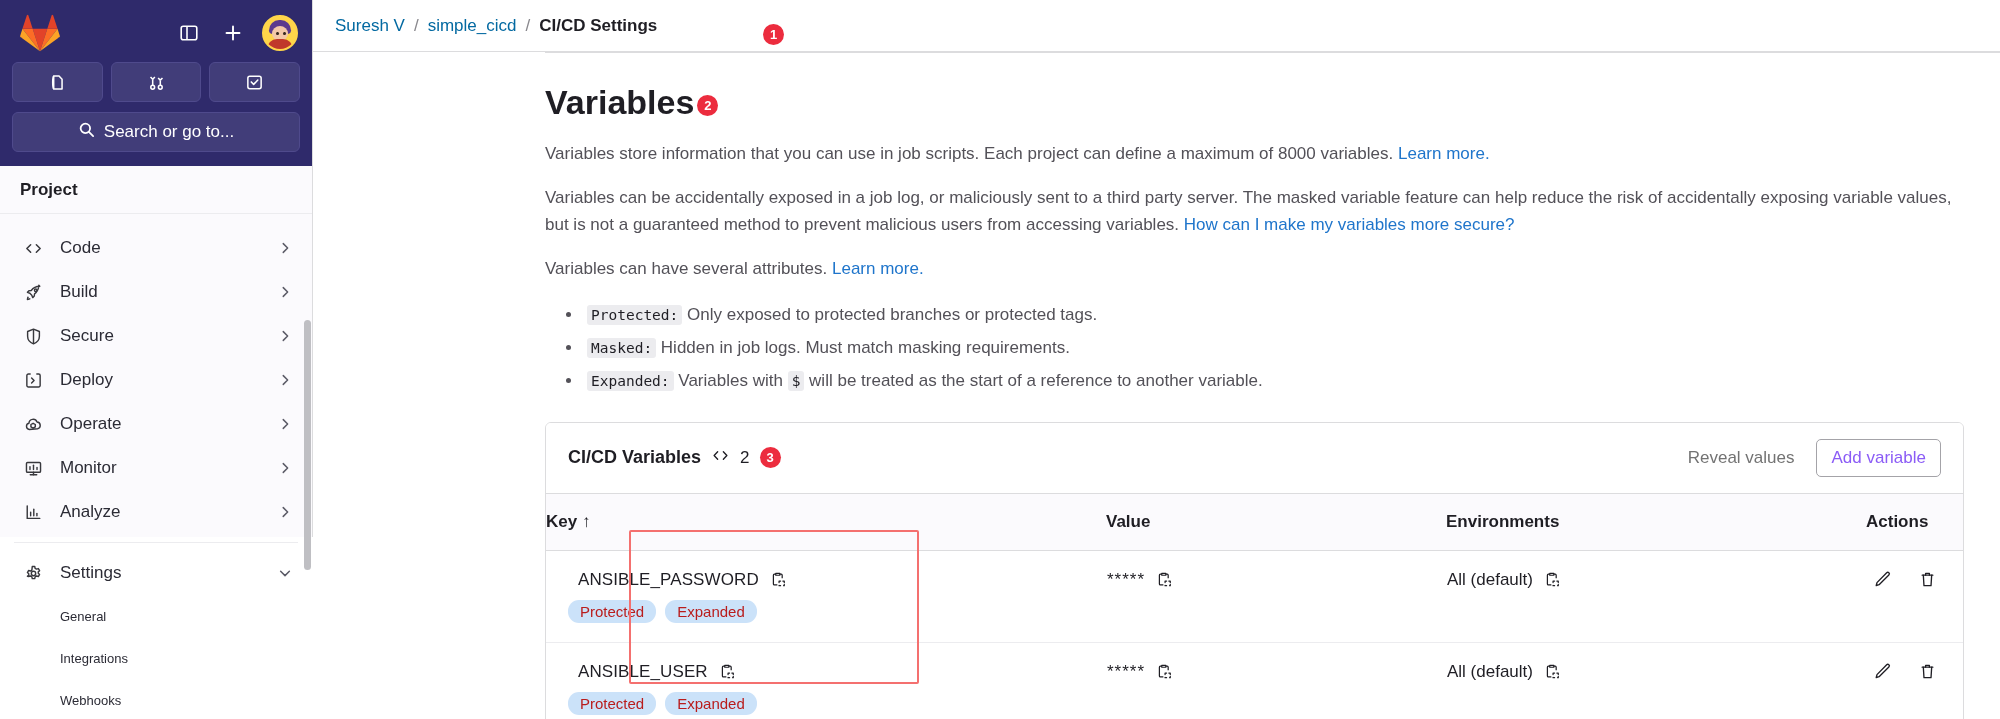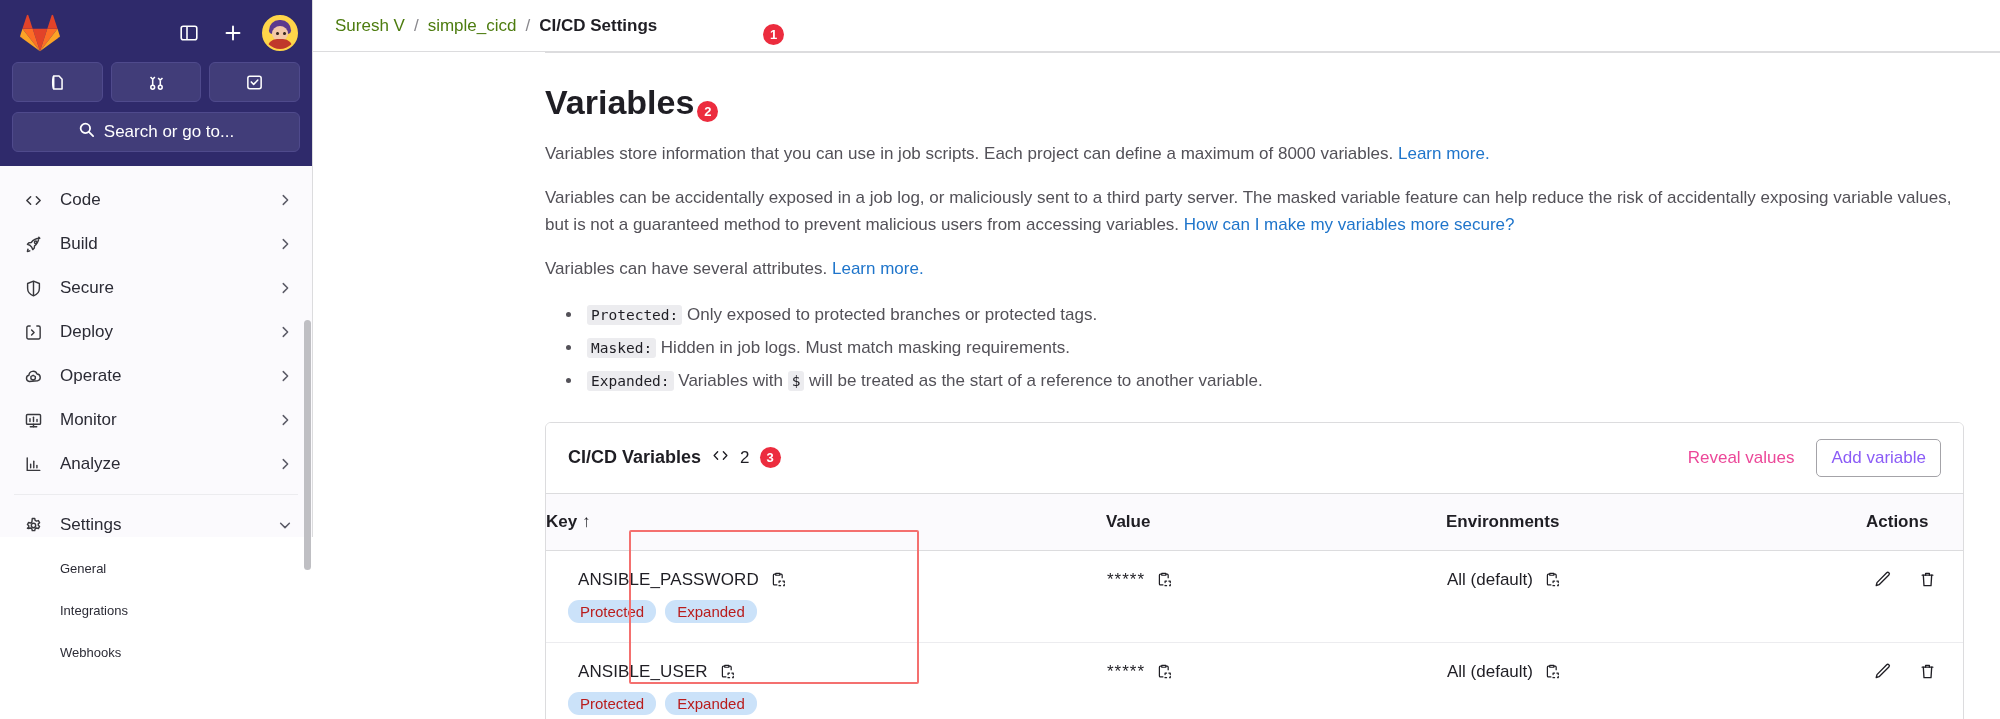--- a/index.html
+++ b/index.html
@@ -142,21 +142,21 @@
     background: #fff;
   }
   .breadcrumb-bar {
     height: 52px;
     display: flex; align-items: center;
     padding: 0 22px;
     font-size: 17px;
     border-bottom: 1px solid #dcdcde;
     position: relative;
   }
-  .bc-link { color: #4d7c0f; cursor: pointer; }
+  .bc-link { color: #0369a1; cursor: pointer; }
   .bc-sep { color: #89888d; margin: 0 9px; }
   .bc-current { color: #1f1e24; font-weight: 700; cursor: pointer; }
 
   .badge-num {
     display: inline-flex; align-items: center; justify-content: center;
     background: #ec2c3e;
     color: #fff;
     font-size: 13px;
     font-weight: 700;
     border-radius: 50%;
@@ -175,21 +175,21 @@
     padding-left: 232px;
     padding-right: 0px;
   }
   .hr-top { height: 1px; background: #dcdcde; margin: 0 0 0 232px; width: 1456px; }
 
   .page-h2 {
     font-size: 34px;
     font-weight: 700;
     color: #1f1e24;
     margin: 30px 0 18px 0;
-    display: flex; align-items: flex-end; gap: 3px;
+    display: flex; align-items: center; gap: 3px;
   }
   .page-h2 .badge-num { margin-top: 6px; }
 
   .para {
     font-size: 17px;
     line-height: 1.62;
     color: #535158;
     max-width: 1420px;
     margin: 0 0 16px 0;
   }
@@ -230,21 +230,21 @@
     background: #fff;
     border-bottom: 1px solid #dcdcde;
   }
   .card-title {
     display: flex; align-items: center; gap: 10px;
     font-size: 18px; font-weight: 700; color: #1f1e24;
   }
   .ct-count { font-weight: 400; color: #1f1e24; font-size: 17px; }
   .card-head-right { display: flex; align-items: center; gap: 22px; }
   .reveal-btn {
-    font-size: 17px; color: #ec4899; cursor: pointer; background: none; border: none;
+    font-size: 17px; color: #737373; cursor: pointer; background: none; border: none;
     font-family: inherit; padding: 0;
   }
   .add-btn {
     font-size: 17px;
     color: #8b5cf6;
     background: #fff;
     border: 1px solid #a4a3a8;
     border-radius: 5px;
     padding: 8px 14px;
     cursor: pointer;
@@ -373,20 +373,21 @@
         <span>
           <svg width="17" height="17" viewBox="0 0 18 18" fill="none" stroke="currentColor" stroke-width="1.9" stroke-linecap="round">
             <circle cx="7.8" cy="7.8" r="5"></circle>
             <line x1="11.5" y1="11.5" x2="16" y2="16"></line>
           </svg>
         </span>
         <span>Search or go to...</span>
       </div>
     </div>
 
+    <div class="sb-project">Project</div>
 
     <nav class="sb-nav">
 
       <div class="nav-item">
         <span class="ni-icon">
           <svg width="19" height="19" viewBox="0 0 20 20" fill="none" stroke="currentColor" stroke-width="1.6" stroke-linecap="round" stroke-linejoin="round">
             <polyline points="7,6 3,10 7,14"></polyline>
               <polyline points="13,6 17,10 13,14"></polyline>
           </svg>
         </span>

